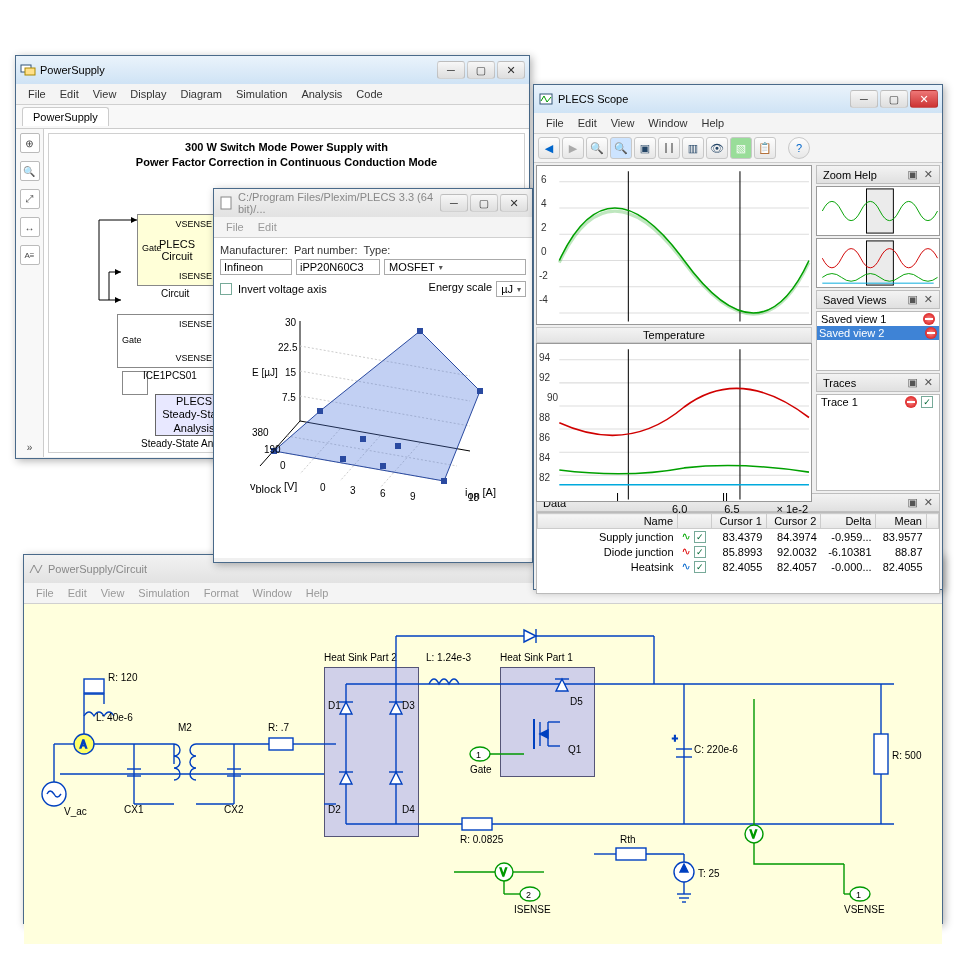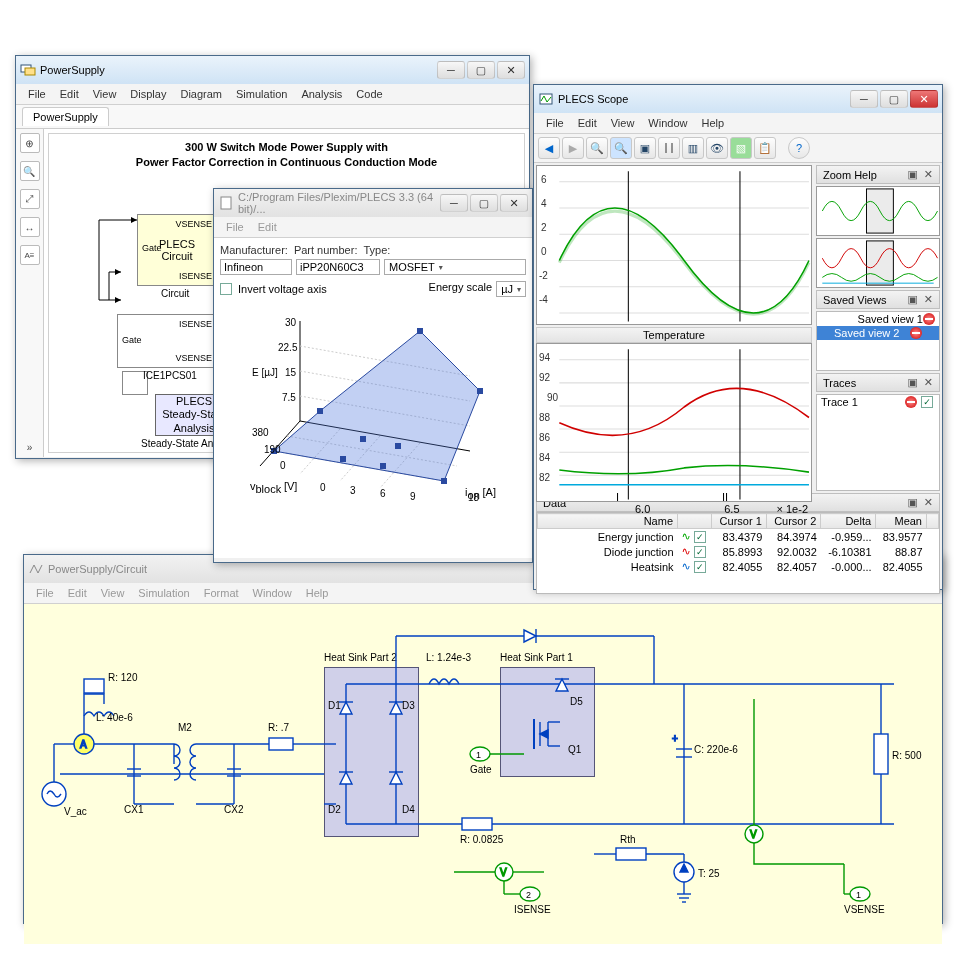--- a/index.html
+++ b/index.html
@@ -484,21 +484,21 @@
         </svg>
         <div class="chart-axis" style="left:2px;top:8px">94</div>
         <div class="chart-axis" style="left:2px;top:28px">92</div>
         <div class="chart-axis" style="left:10px;top:48px">90</div>
         <div class="chart-axis" style="left:2px;top:68px">88</div>
         <div class="chart-axis" style="left:2px;top:88px">86</div>
         <div class="chart-axis" style="left:2px;top:108px">84</div>
         <div class="chart-axis" style="left:2px;top:128px">82</div>
       </div>
       <div style="display:flex;font-size:10px;padding:1px 0 0 22px">
-        <span style="flex:1;text-align:center;padding-left:40px">6.0</span>
+        <span style="flex:1;text-align:right;padding-left:40px">6.0</span>
         <span style="flex:1;text-align:center">6.5</span>
         <span style="padding-right:4px">× 1e-2</span>
       </div>
       <div style="display:flex;font-size:9px;padding-left:22px;margin-top:-24px;position:relative;z-index:2">
         <span style="position:absolute;left:80px">I</span>
         <span style="position:absolute;left:186px">II</span>
       </div>
     </div>
 
     <div style="width:128px;display:flex;flex-direction:column;padding:2px;gap:2px">
@@ -520,25 +520,25 @@
             <line x1="2" y1="46" x2="118" y2="46" stroke="#0ad"></line>
           </svg></div>
       <div class="pane-title">
           <span>Saved Views</span>
           <span class="pc">
             <span>▣</span>
             <span>✕</span>
           </span>
         </div>
       <div style="border:1px solid #bbb;background:#fff;flex:0 0 60px">
-        <div style="display:flex;justify-content:flex-end;padding:1px 4px">
+        <div style="display:flex;justify-content:space-between;padding:1px 4px">
             <span>Saved view 1</span>
             <span class="red-dot"></span>
           </div>
-        <div style="display:flex;justify-content:space-between;padding:1px 17px;background:#3e83d6;color:#fff">
+        <div style="display:flex;justify-content:space-between;padding:1px 2px;background:#3e83d6;color:#fff">
             <span>Saved view 2</span>
             <span class="red-dot"></span>
           </div>
       </div>
       <div class="pane-title">
           <span>Traces</span>
           <span class="pc">
             <span>▣</span>
             <span>✕</span>
           </span>
@@ -568,21 +568,21 @@
           <tr>
         <th style="width:140px">Name</th>
             <th style="width:26px"></th>
         <th>Cursor 1</th>
         <th>Cursor 2</th>
         <th>Delta</th>
         <th>Mean</th>
         <th style="width:12px"></th>
       </tr>
       <tr>
-            <td style="padding-left:18px">Energy junction</td>
+            <td style="padding-left:18px">Supply junction</td>
             <td><span style="color:#0a0">∿</span> <span class="chk">✓</span></td>
             <td>83.4379</td>
             <td>84.3974</td>
             <td>-0.959...</td>
             <td>83.9577</td>
             <td></td>
           </tr>
       <tr>
             <td style="padding-left:18px">Diode junction</td>
             <td><span style="color:#d00">∿</span> <span class="chk">✓</span></td>

